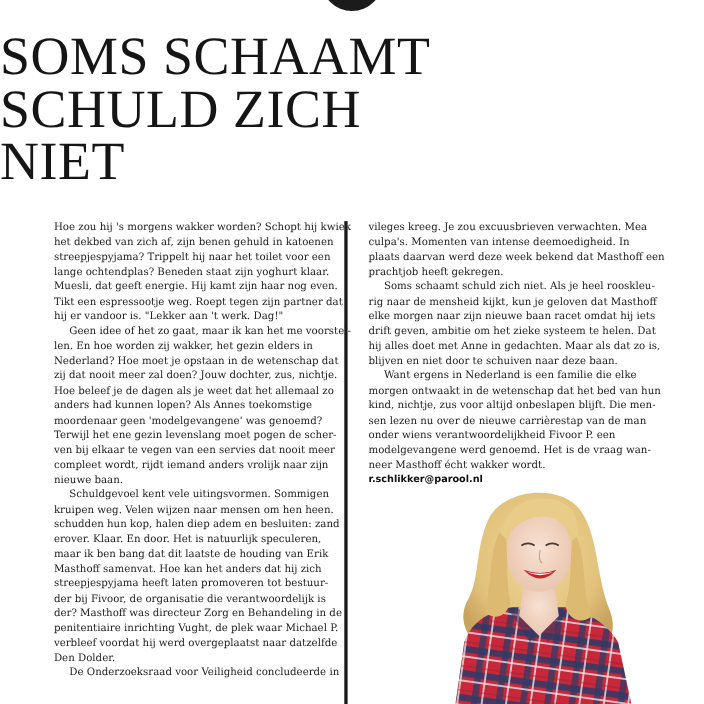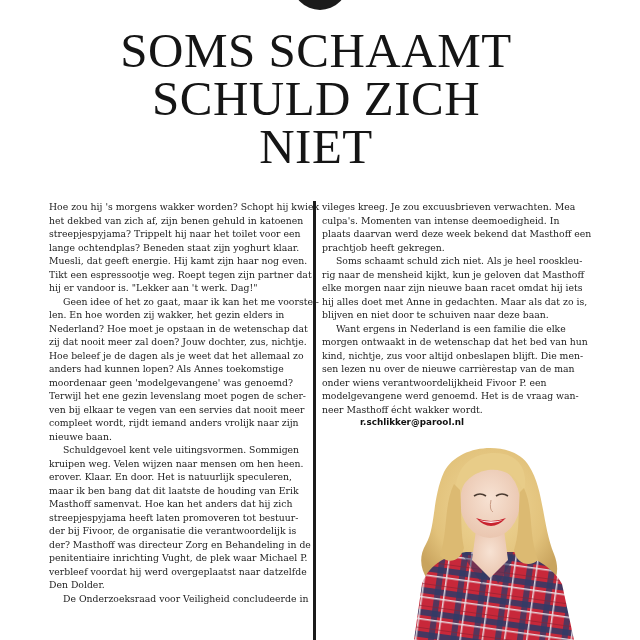--- a/index.html
+++ b/index.html
@@ -22,21 +22,20 @@
     width: 56px;
     height: 56px;
     border-radius: 50%;
     background: #1b1b1b;
   }
   .headline {
     position: absolute;
     left: 0;
     top: 27px;
     width: 632px;
-    text-align: center;
     font-family: "Liberation Serif", serif;
     font-size: 49px;
     line-height: 48px;
     letter-spacing: 0.5px;
     font-weight: normal;
     color: #151515;
     margin: 0;
   }
   .headline .hl-line {
     display: block;
@@ -44,42 +43,41 @@
   }
   .col {
     position: absolute;
     top: 200px;
     font-family: "DejaVu Serif", serif;
     font-size: 9.3px;
     line-height: 13.5px;
     color: #222;
   }
   .col-left { left: 49px; width: 256px; }
-  .col-right { left: 322px; width: 256px; }
+  .col-right { left: 335px; width: 256px; }
   .col .ln {
     display: block;
     white-space: nowrap;
     height: 13.5px;
     overflow: visible;
   }
   .col .ln.indent { text-indent: 14px; }
   .divider {
     position: absolute;
     left: 313px;
     top: 201px;
     width: 3px;
     height: 440px;
     background: #1b1b1b;
   }
   .email {
     font-family: "DejaVu Sans", sans-serif;
     font-weight: bold;
     font-size: 8.8px;
     color: #111;
-    margin-left: 38px;
   }
   .portrait {
     position: absolute;
     left: 404px;
     top: 444px;
     width: 170px;
     height: 196px;
   }
 </style>
 </head>
@@ -107,20 +105,21 @@
     <span class="ln">zij dat nooit meer zal doen? Jouw dochter, zus, nichtje.</span>
     <span class="ln">Hoe beleef je de dagen als je weet dat het allemaal zo</span>
     <span class="ln">anders had kunnen lopen? Als Annes toekomstige</span>
     <span class="ln">moordenaar geen 'modelgevangene' was genoemd?</span>
     <span class="ln">Terwijl het ene gezin levenslang moet pogen de scher-</span>
     <span class="ln">ven bij elkaar te vegen van een servies dat nooit meer</span>
     <span class="ln">compleet wordt, rijdt iemand anders vrolijk naar zijn</span>
     <span class="ln">nieuwe baan.</span>
     <span class="ln indent">Schuldgevoel kent vele uitingsvormen. Sommigen</span>
     <span class="ln">kruipen weg. Velen wijzen naar mensen om hen heen.</span>
+    <span class="ln">schudden hun kop, halen diep adem en besluiten: zand</span>
     <span class="ln">erover. Klaar. En door. Het is natuurlijk speculeren,</span>
     <span class="ln">maar ik ben bang dat dit laatste de houding van Erik</span>
     <span class="ln">Masthoff samenvat. Hoe kan het anders dat hij zich</span>
     <span class="ln">streepjespyjama heeft laten promoveren tot bestuur-</span>
     <span class="ln">der bij Fivoor, de organisatie die verantwoordelijk is</span>
     <span class="ln">der? Masthoff was directeur Zorg en Behandeling in de</span>
     <span class="ln">penitentiaire inrichting Vught, de plek waar Michael P.</span>
     <span class="ln">verbleef voordat hij werd overgeplaatst naar datzelfde</span>
     <span class="ln">Den Dolder.</span>
     <span class="ln indent">De Onderzoeksraad voor Veiligheid concludeerde in</span>
@@ -129,20 +128,21 @@
 <div class="divider"></div>
 
 <div class="col col-right" id="col-right">
     <span class="ln">vileges kreeg. Je zou excuusbrieven verwachten. Mea</span>
     <span class="ln">culpa's. Momenten van intense deemoedigheid. In</span>
     <span class="ln">plaats daarvan werd deze week bekend dat Masthoff een</span>
     <span class="ln">prachtjob heeft gekregen.</span>
     <span class="ln indent">Soms schaamt schuld zich niet. Als je heel rooskleu-</span>
     <span class="ln">rig naar de mensheid kijkt, kun je geloven dat Masthoff</span>
     <span class="ln">elke morgen naar zijn nieuwe baan racet omdat hij iets</span>
+    <span class="ln">drift geven, ambitie om het zieke systeem te helen. Dat</span>
     <span class="ln">hij alles doet met Anne in gedachten. Maar als dat zo is,</span>
     <span class="ln">blijven en niet door te schuiven naar deze baan.</span>
     <span class="ln indent">Want ergens in Nederland is een familie die elke</span>
     <span class="ln">morgen ontwaakt in de wetenschap dat het bed van hun</span>
     <span class="ln">kind, nichtje, zus voor altijd onbeslapen blijft. Die men-</span>
     <span class="ln">sen lezen nu over de nieuwe carrièrestap van de man</span>
     <span class="ln">onder wiens verantwoordelijkheid Fivoor P. een</span>
     <span class="ln">modelgevangene werd genoemd. Het is de vraag wan-</span>
     <span class="ln">neer Masthoff écht wakker wordt.</span>
     <span class="ln email">r.schlikker@parool.nl</span>

